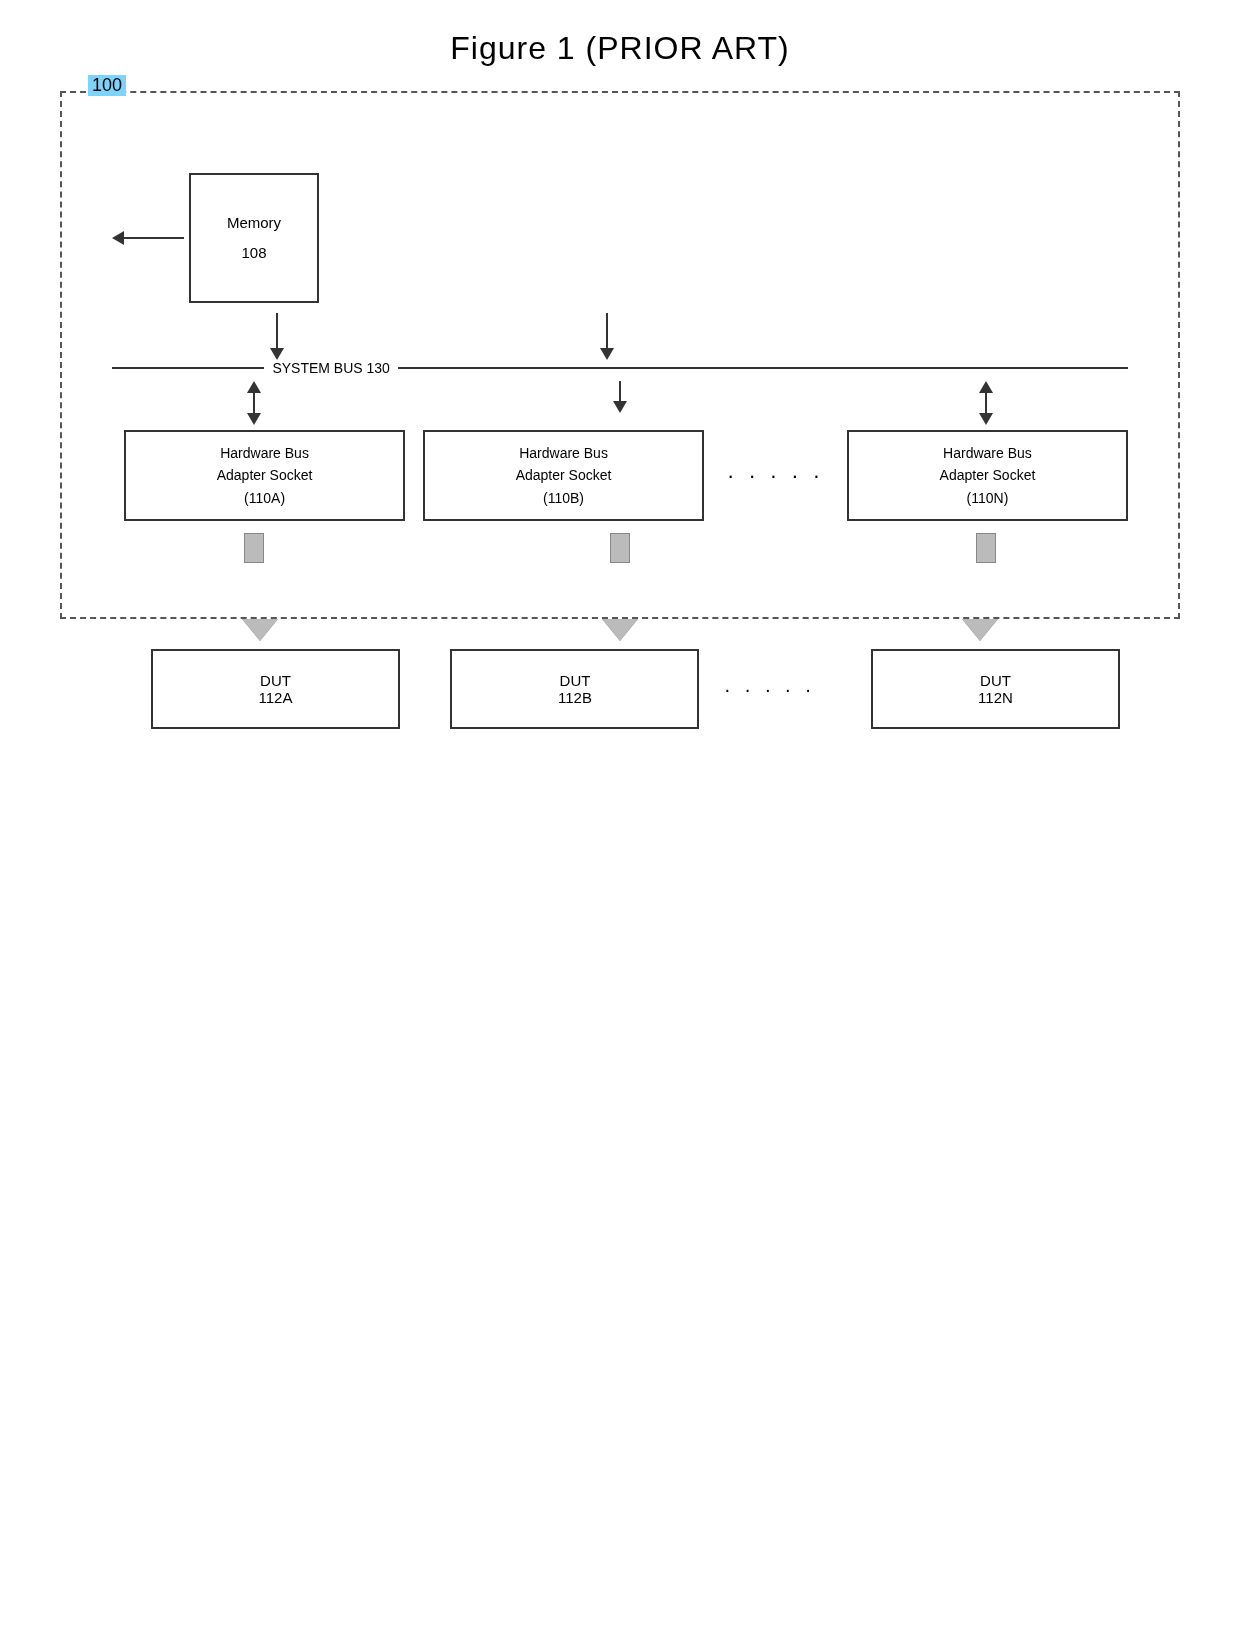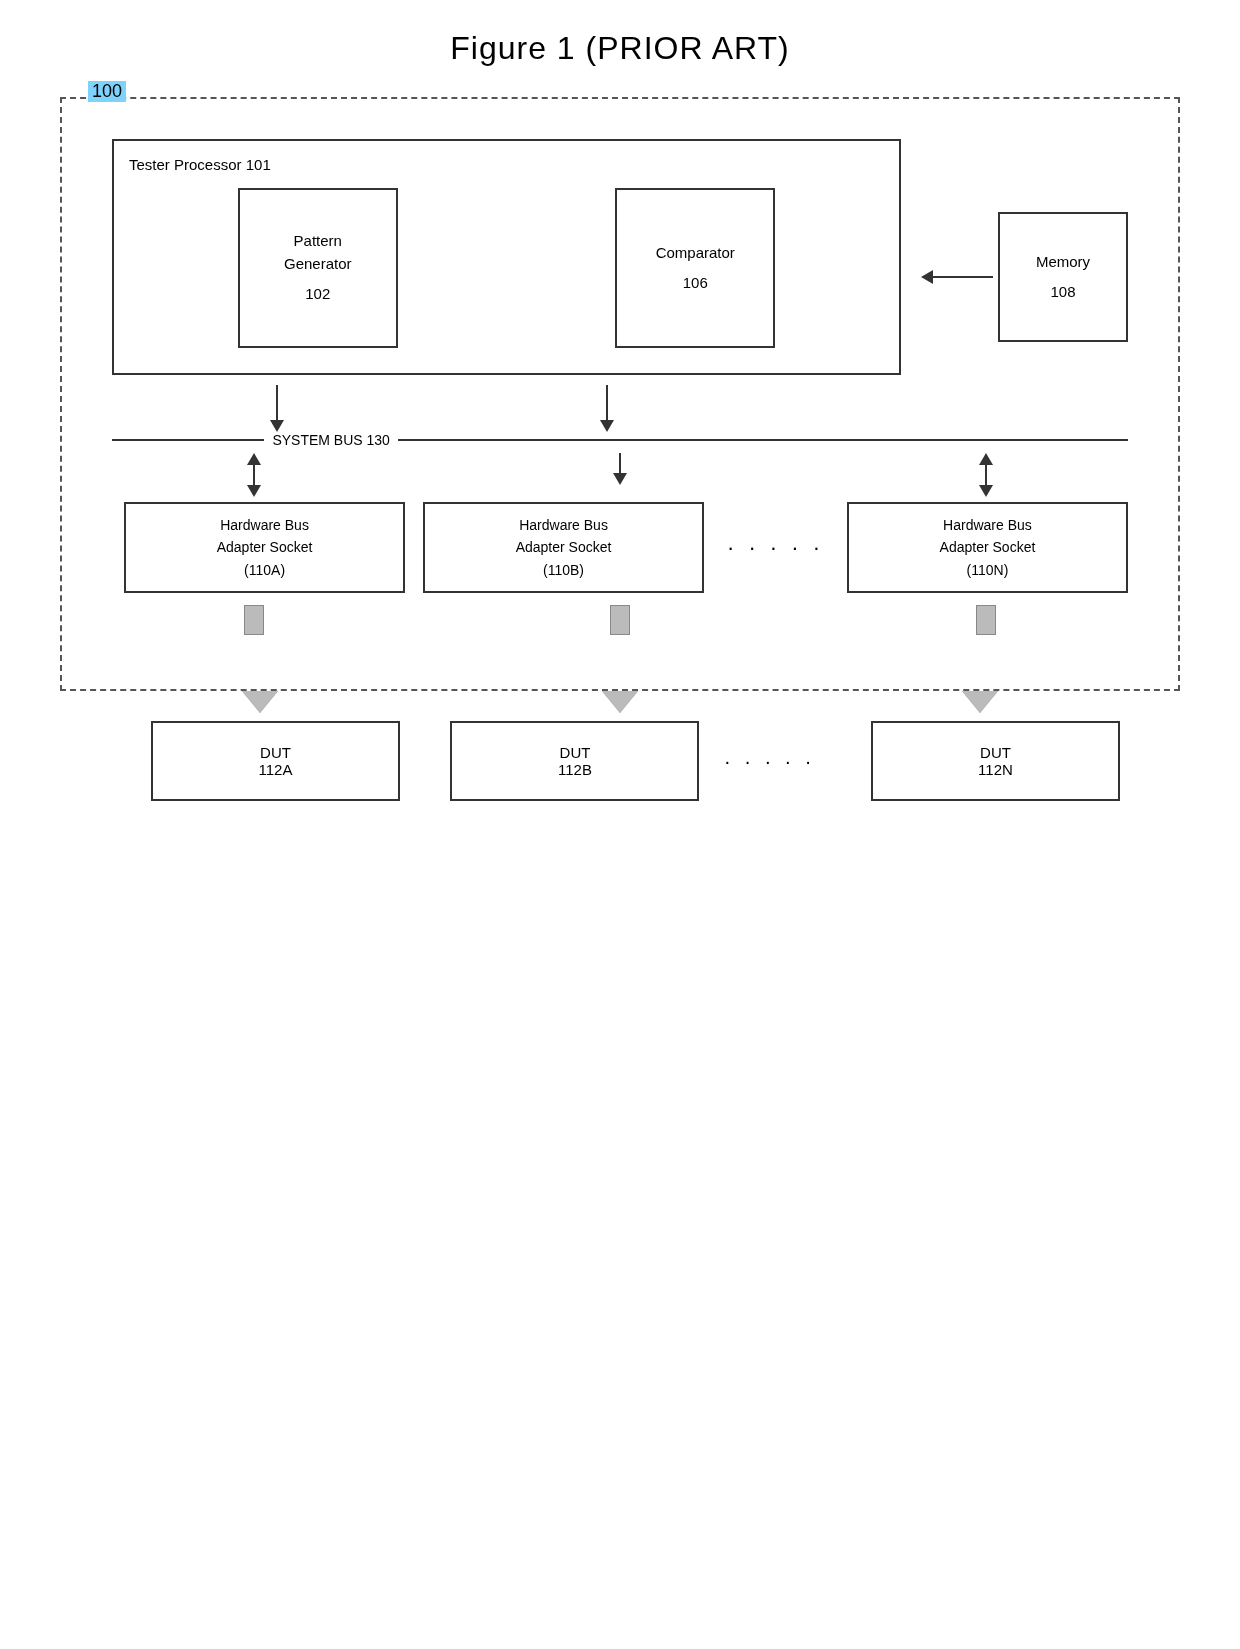--- a/index.html
+++ b/index.html
@@ -11,21 +11,21 @@
       display: flex;
       flex-direction: column;
       align-items: center;
       padding: 30px 60px;
     }
 
     .page-title {
       font-size: 32px;
       font-weight: normal;
       text-align: center;
-      margin-bottom: 30px;
+      margin-bottom: 24px;
       letter-spacing: 1px;
     }
 
     .outer-dashed {
       border: 2.5px dashed #555;
       position: relative;
       width: 100%;
       padding: 40px 50px 50px 50px;
     }
 
@@ -237,36 +237,20 @@
 </head>
 <body>
 
 <span class="page-title">Figure 1  (PRIOR ART)</span>
 
 <div class="outer-dashed">
   <span class="system-label-100">100</span>
 
   <div class="tester-mem-row">
 
-    <div class="tester-processor-outer" style="width:65%;">
-      <div class="tester-proc-label">Tester Processor 101</div>
-      <div class="inner-boxes-row">
-
-        <div class="component-box">
-          <span>Pattern</span>
-          <span>Generator</span>
-          <span class="component-number">102</span>
-        </div>
-
-        <div class="component-box">
-          <span>Comparator</span>
-          <span class="component-number">106</span>
-        </div>
-      </div>
-    </div>
 
     <div style="display:flex; align-items:center; margin: 0 0 0 0; align-self: center; margin-top: 40px;">
       <div class="horiz-arrow-container">
         <div class="horiz-arrow-head-left"></div>
         <div class="horiz-arrow-line"></div>
       </div>
     </div>
 
     <div style="display:flex; align-self:center; margin-left: 5px; margin-top: 40px;">
       <div class="memory-box">

